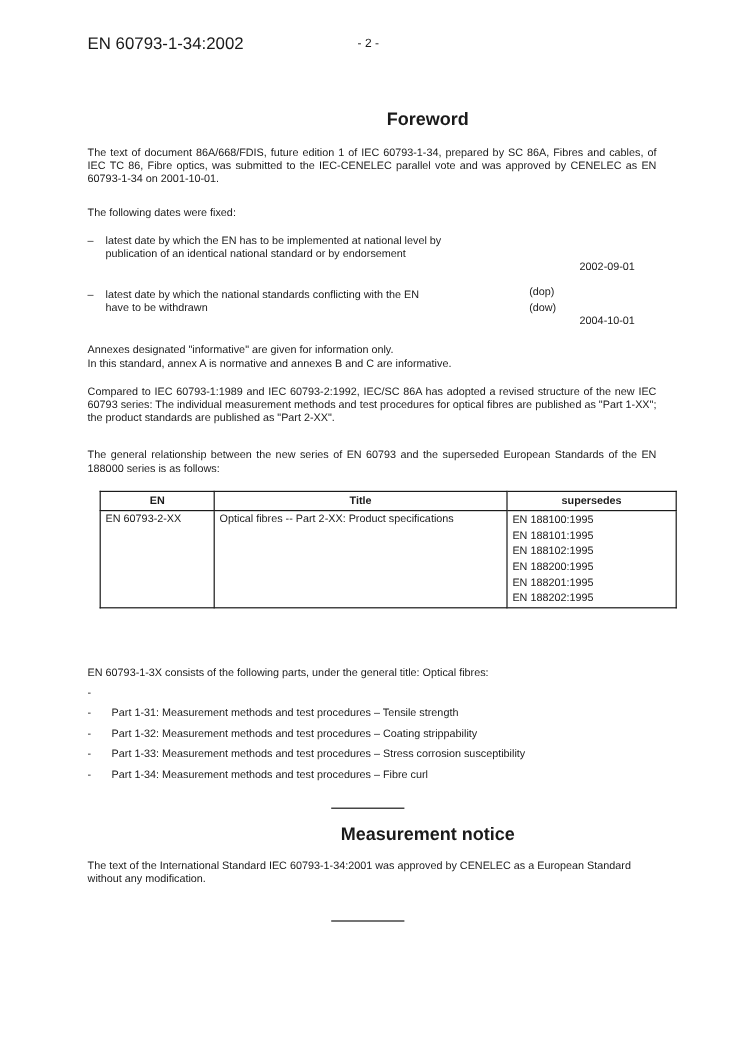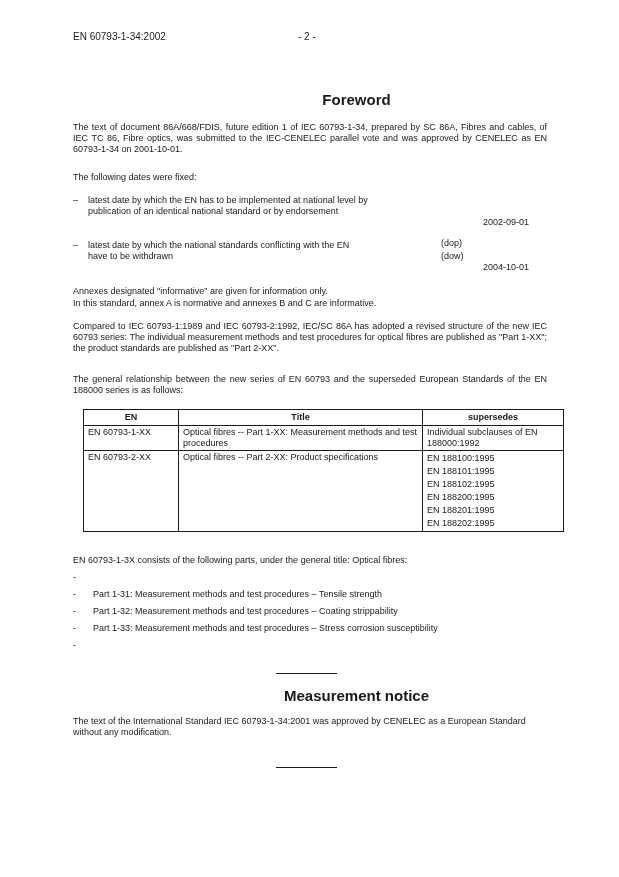--- a/index.html
+++ b/index.html
@@ -2,21 +2,21 @@
 <html><head>
 <meta charset="utf-8">
 <style>
   html, body { margin: 0; padding: 0; background: #ffffff; }
   body {
     width: 619px; height: 877px; position: relative; overflow: hidden;
     font-family: "Liberation Sans", sans-serif; color: #1a1a1a;
     font-size: 9px; line-height: 11px;
   }
   .abs { position: absolute; }
-  .header-left { left: 73px; top: 31px; font-size: 10px; }
+  .header-left { left: 73px; top: 31px; font-size: 14px; }
   .header-center { left: 298px; top: 31px; font-size: 10px; }
   .heading { left: 0; width: 619px; text-align: center; font-weight: bold; font-size: 15px; padding-left: 47px; }
   .para { left: 73px; width: 474px; text-align: justify; }
   .para-left { left: 73px; width: 474px; }
   .date-item { left: 73px; width: 474px; }
   .date-item .dash { position: absolute; left: 0; top: 0; }
   .date-item .text { position: absolute; left: 15px; top: 0; width: 300px; }
   .date-item .abbr { position: absolute; left: 368px; }
   .date-item .date { position: absolute; left: 410px; }
   table.rel {
@@ -70,25 +70,20 @@
 <table class="rel">
   <thead>
     <tr>
       <th class="c1">EN</th>
       <th class="c2">Title</th>
       <th>supersedes</th>
     </tr>
   </thead>
   <tbody>
     <tr>
-      <td>EN 60793-1-XX</td>
-      <td>Optical fibres -- Part 1-XX: Measurement methods and test procedures</td>
-      <td>Individual subclauses of EN 188000:1992</td>
-    </tr>
-    <tr>
       <td>EN 60793-2-XX</td>
       <td>Optical fibres -- Part 2-XX: Product specifications</td>
       <td class="sup">
         <div>EN 188100:1995</div>
         <div>EN 188101:1995</div>
         <div>EN 188102:1995</div>
         <div>EN 188200:1995</div>
         <div>EN 188201:1995</div>
         <div>EN 188202:1995</div>
       </td>
@@ -109,20 +104,21 @@
   <li>
       <span class="dash">-</span>
       <span class="text">Part 1-32: Measurement methods and test procedures – Coating strippability</span>
     </li>
   <li>
       <span class="dash">-</span>
       <span class="text">Part 1-33: Measurement methods and test procedures – Stress corrosion susceptibility</span>
     </li>
   <li>
       <span class="dash">-</span>
+      <span class="text">Part 1-34: Measurement methods and test procedures – Fibre curl</span>
     </li>
 </ul>
 
 <div class="abs rule" style="top:673px;"></div>
 
 <div class="abs heading" style="top:690px;">Measurement notice</div>
 
 <div class="abs para-left" style="top:716px;">The text of the International Standard IEC 60793-1-34:2001 was approved by CENELEC as a European Standard without any modification.</div>
 
 <div class="abs rule" style="top:767px;"></div>

